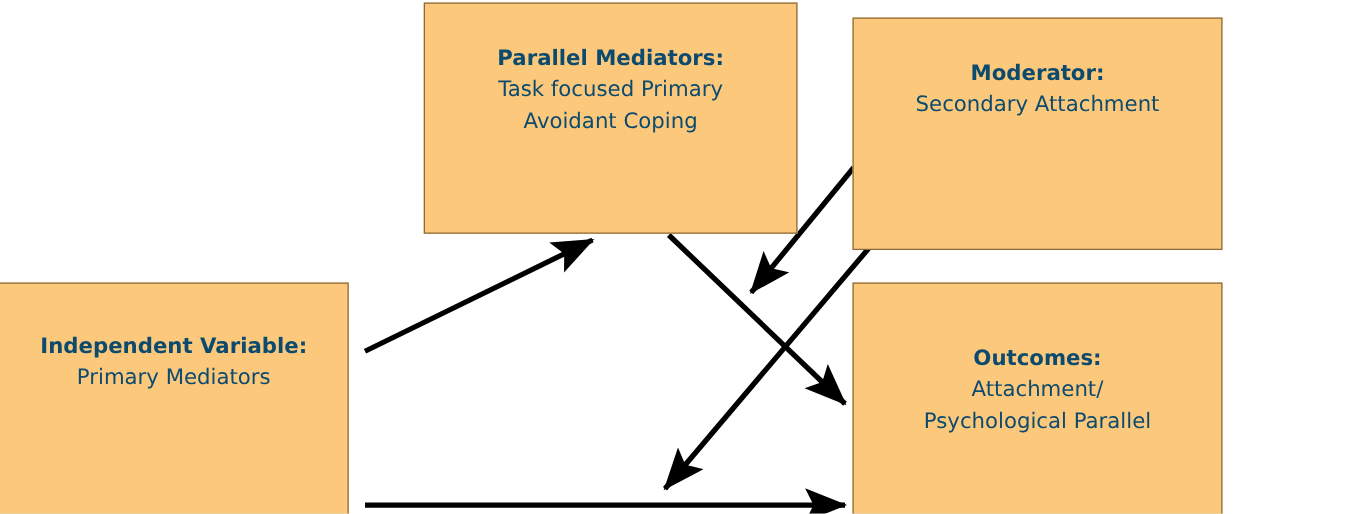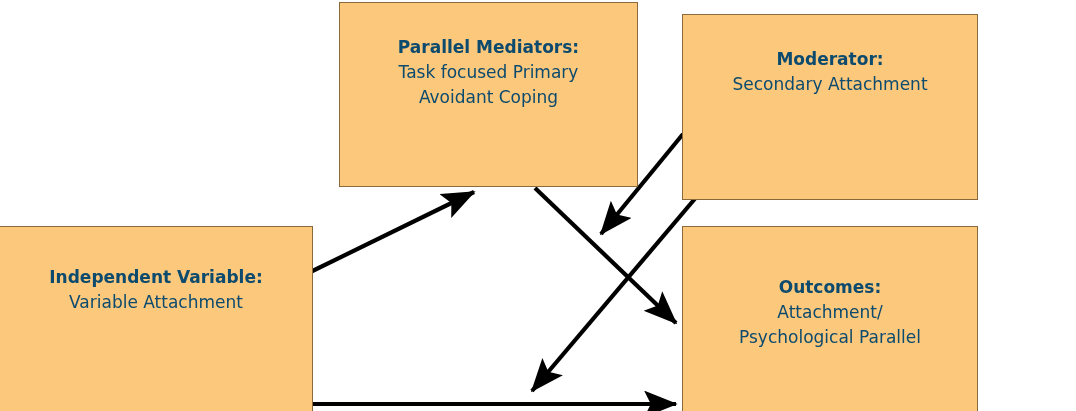--- a/index.html
+++ b/index.html
@@ -41,21 +41,21 @@
   #node-mediators {
     left: 339px; top: 2px; width: 299px; height: 185px;
     padding-top: 32px;
   }
   #node-moderator {
     left: 682px; top: 2px; width: 296px; height: 186px;
     padding-top: 32px;
     margin-top: 12px;
   }
   #node-independent {
-    left: -1px; top: 226px; width: 314px; height: 186px;
+    left: -1px; top: 226px; width: 280px; height: 186px;
     padding-top: 38px;
   }
   #node-outcomes {
     left: 682px; top: 226px; width: 296px; height: 186px;
     padding-top: 48px;
   }
   #edges {
     position: absolute;
     left: 0; top: 0;
     width: 1076px;
@@ -92,21 +92,21 @@
     <div class="line">Avoidant Coping</div>
   </div>
 
   <div class="node" id="node-moderator">
     <div class="title">Moderator:</div>
     <div class="line">Secondary Attachment</div>
   </div>
 
   <div class="node" id="node-independent">
     <div class="title">Independent Variable:</div>
-    <div class="line">Variable Attachment</div>
+    <div class="line">Primary Mediators</div>
   </div>
 
   <div class="node" id="node-outcomes">
     <div class="title">Outcomes:</div>
     <div class="line">Attachment/</div>
     <div class="line">Psychological Parallel</div>
   </div>
 
 </div>
 

